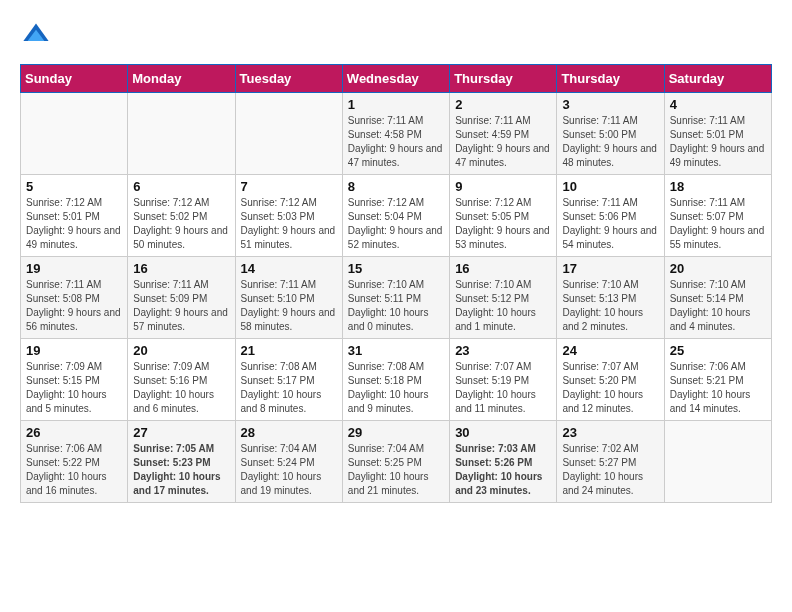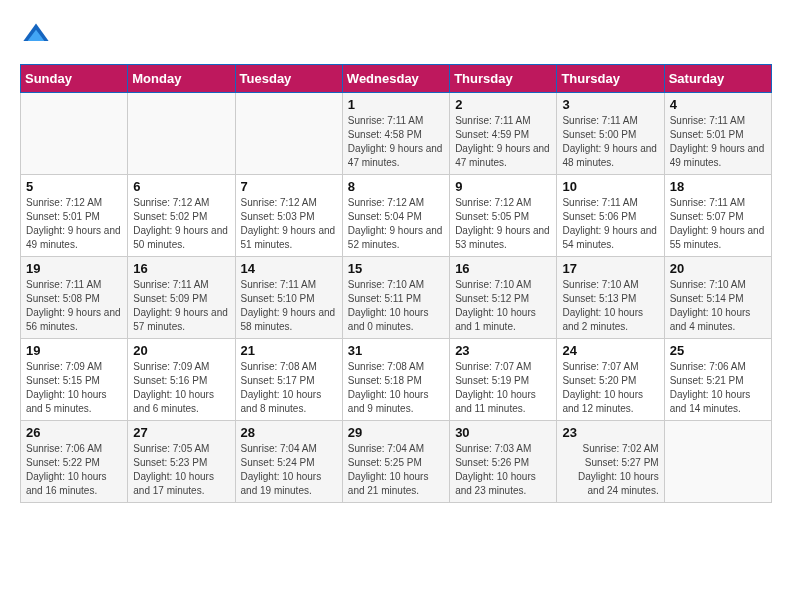--- a/index.html
+++ b/index.html
@@ -277,44 +277,44 @@
       </tr>
       <tr>
         <td>
           <div class="day-number">26</div>
           <div class="day-info" style="white-space: pre-line;">Sunrise: 7:06 AM
 Sunset: 5:22 PM
 Daylight: 10 hours and 16 minutes.</div>
         </td>
         <td>
           <div class="day-number">27</div>
-          <div class="day-info" style="white-space: pre-line;">Sunrise: 7:05 AM
+          <div class="day-info" style="white-space: pre-line; font-weight: bold;">Sunrise: 7:05 AM
 Sunset: 5:23 PM
 Daylight: 10 hours and 17 minutes.</div>
         </td>
         <td>
           <div class="day-number">28</div>
           <div class="day-info" style="white-space: pre-line;">Sunrise: 7:04 AM
 Sunset: 5:24 PM
 Daylight: 10 hours and 19 minutes.</div>
         </td>
         <td>
           <div class="day-number">29</div>
           <div class="day-info" style="white-space: pre-line;">Sunrise: 7:04 AM
 Sunset: 5:25 PM
 Daylight: 10 hours and 21 minutes.</div>
         </td>
         <td>
           <div class="day-number">30</div>
-          <div class="day-info" style="white-space: pre-line;">Sunrise: 7:03 AM
+          <div class="day-info" style="white-space: pre-line; font-weight: bold;">Sunrise: 7:03 AM
 Sunset: 5:26 PM
 Daylight: 10 hours and 23 minutes.</div>
         </td>
         <td>
           <div class="day-number">23</div>
-          <div class="day-info" style="white-space: pre-line; text-align: right;">Sunrise: 7:02 AM
+          <div class="day-info" style="white-space: pre-line;">Sunrise: 7:02 AM
 Sunset: 5:27 PM
 Daylight: 10 hours and 24 minutes.</div>
         </td>
         <td class="empty-cell"></td>
       </tr>
     </tbody>
 </table>
 
 </body></html>

